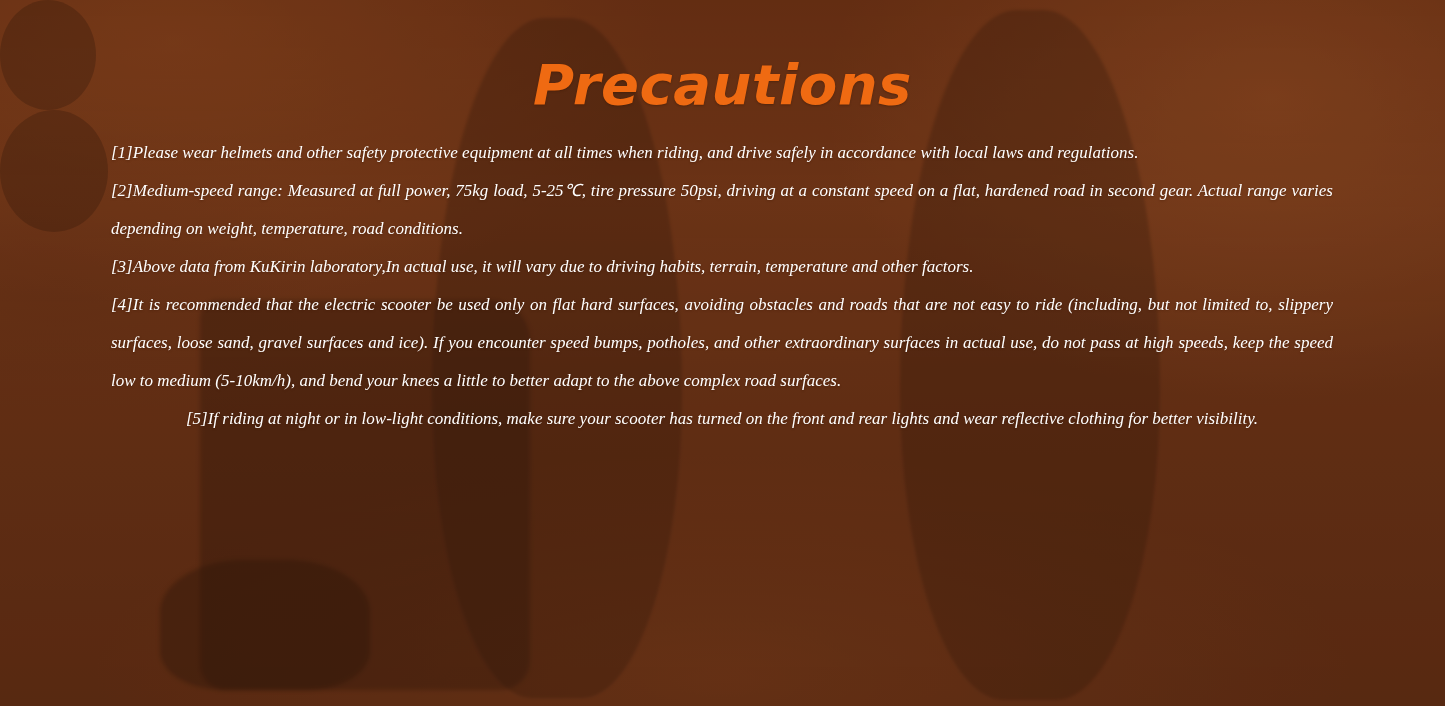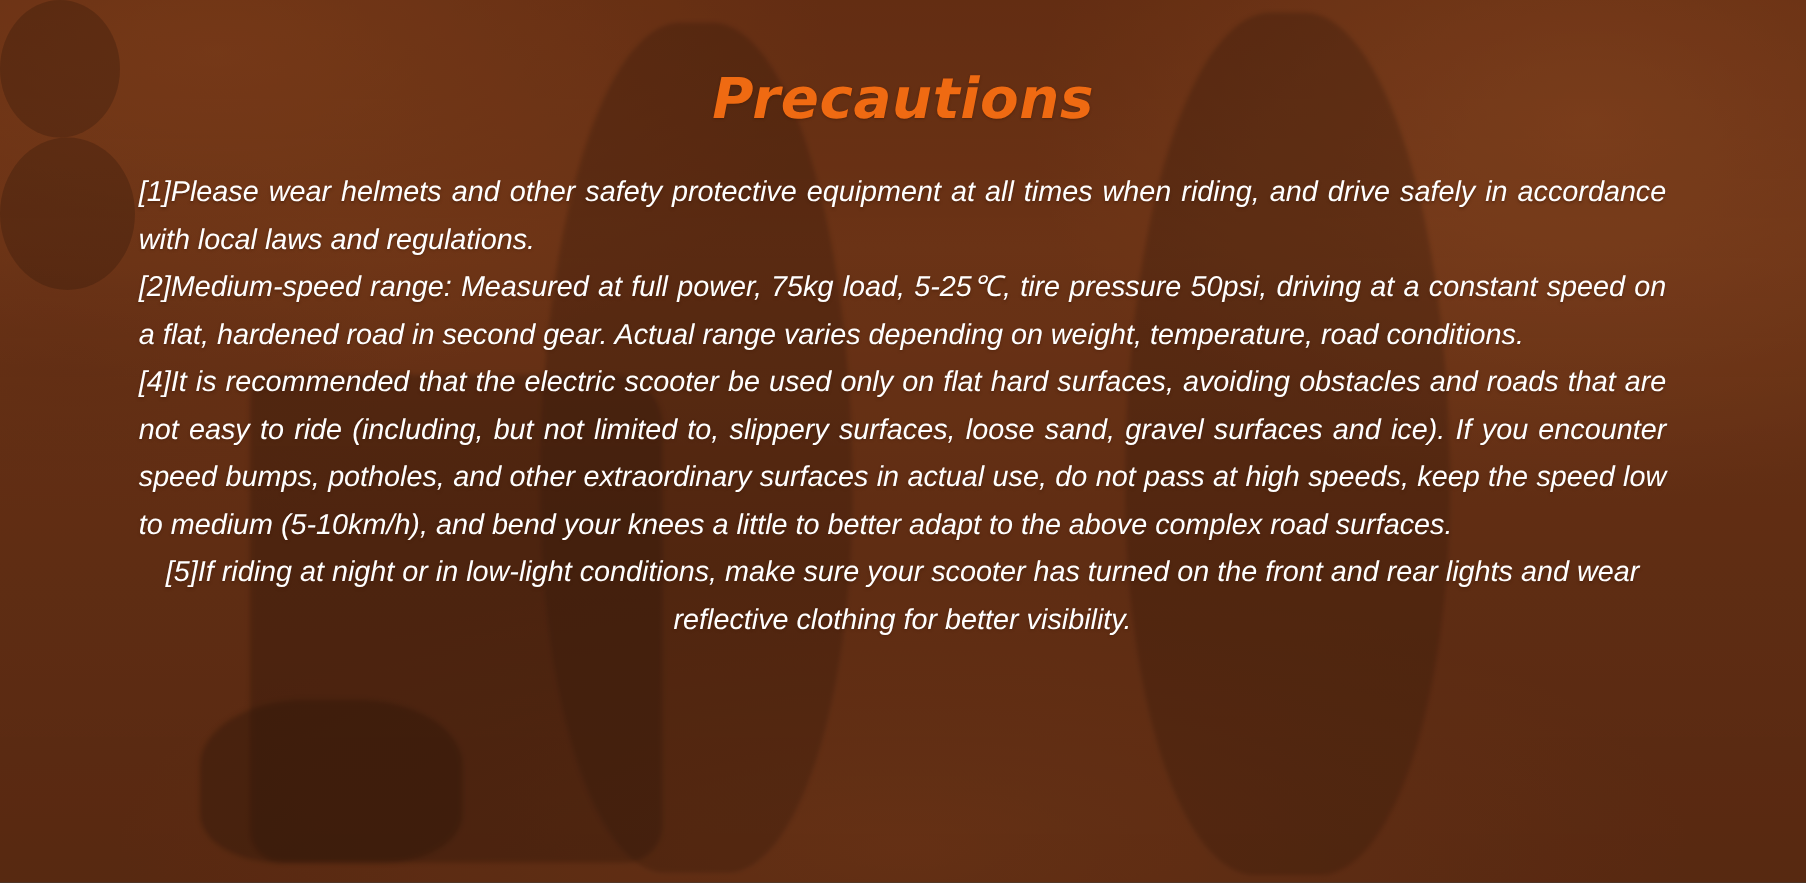--- a/index.html
+++ b/index.html
@@ -78,35 +78,35 @@
 
   .title {
     position: absolute;
     top: 52px;
     left: 0;
     width: 100%;
     text-align: center;
     font-family: "DejaVu Sans", sans-serif;
     font-style: italic;
     font-weight: bold;
-    font-size: 45px;
+    font-size: 56px;
     letter-spacing: 0.5px;
     color: #ef6a12;
     text-shadow: 0 1px 2px rgba(60,25,5,0.45);
   }
 
   .body-text {
     position: absolute;
     top: 134px;
     left: 111px;
     width: 1222px;
     color: #ffffff;
-    font-family: Liberation Sans, sans-serif;
+    font-family: Liberation Serif, serif;
     font-style: italic;
-    font-size: 23px;
+    font-size: 17px;
     line-height: 38px;
     text-shadow: 0 1px 2px rgba(70,30,10,0.5);
   }
   .para {
     margin: 0;
     text-align: justify;
     text-justify: inter-word;
   }
   .para.nojust { text-align: center; }
 </style>
@@ -133,20 +133,23 @@
     <div class="body-text">
 
       <p class="para">
         <span>[1]</span><span>Please wear helmets and other safety protective equipment at all times when riding, and drive safely in accordance with local laws and regulations.</span>
       </p>
 
       <p class="para">
         <span>[2]</span><span>Medium-speed range: Measured at full power, 75kg load, 5-25℃, tire pressure 50psi, driving at a constant speed on a flat, hardened road in second gear. Actual range varies depending on weight, temperature, road conditions.</span>
       </p>
 
+      <p class="para">
+        <span>[3]</span><span>Above data from KuKirin laboratory,In actual use, it will vary due to driving habits, terrain, temperature and other factors.</span>
+      </p>
 
       <p class="para">
         <span>[4]</span><span>It is recommended that the electric scooter be used only on flat hard surfaces, avoiding obstacles and roads that are not easy to ride (including, but not limited to, slippery surfaces, loose sand, gravel surfaces and ice). If you encounter speed bumps, potholes, and other extraordinary surfaces in actual use, do not pass at high speeds, keep the speed low to medium (5-10km/h), and bend your knees a little to better adapt to the above complex road surfaces.</span>
       </p>
 
       <p class="para nojust">
         <span>[5]</span><span>If riding at night or in low-light conditions, make sure your scooter has turned on the front and rear lights and wear reflective clothing for better visibility.</span>
       </p>
 
     </div>

